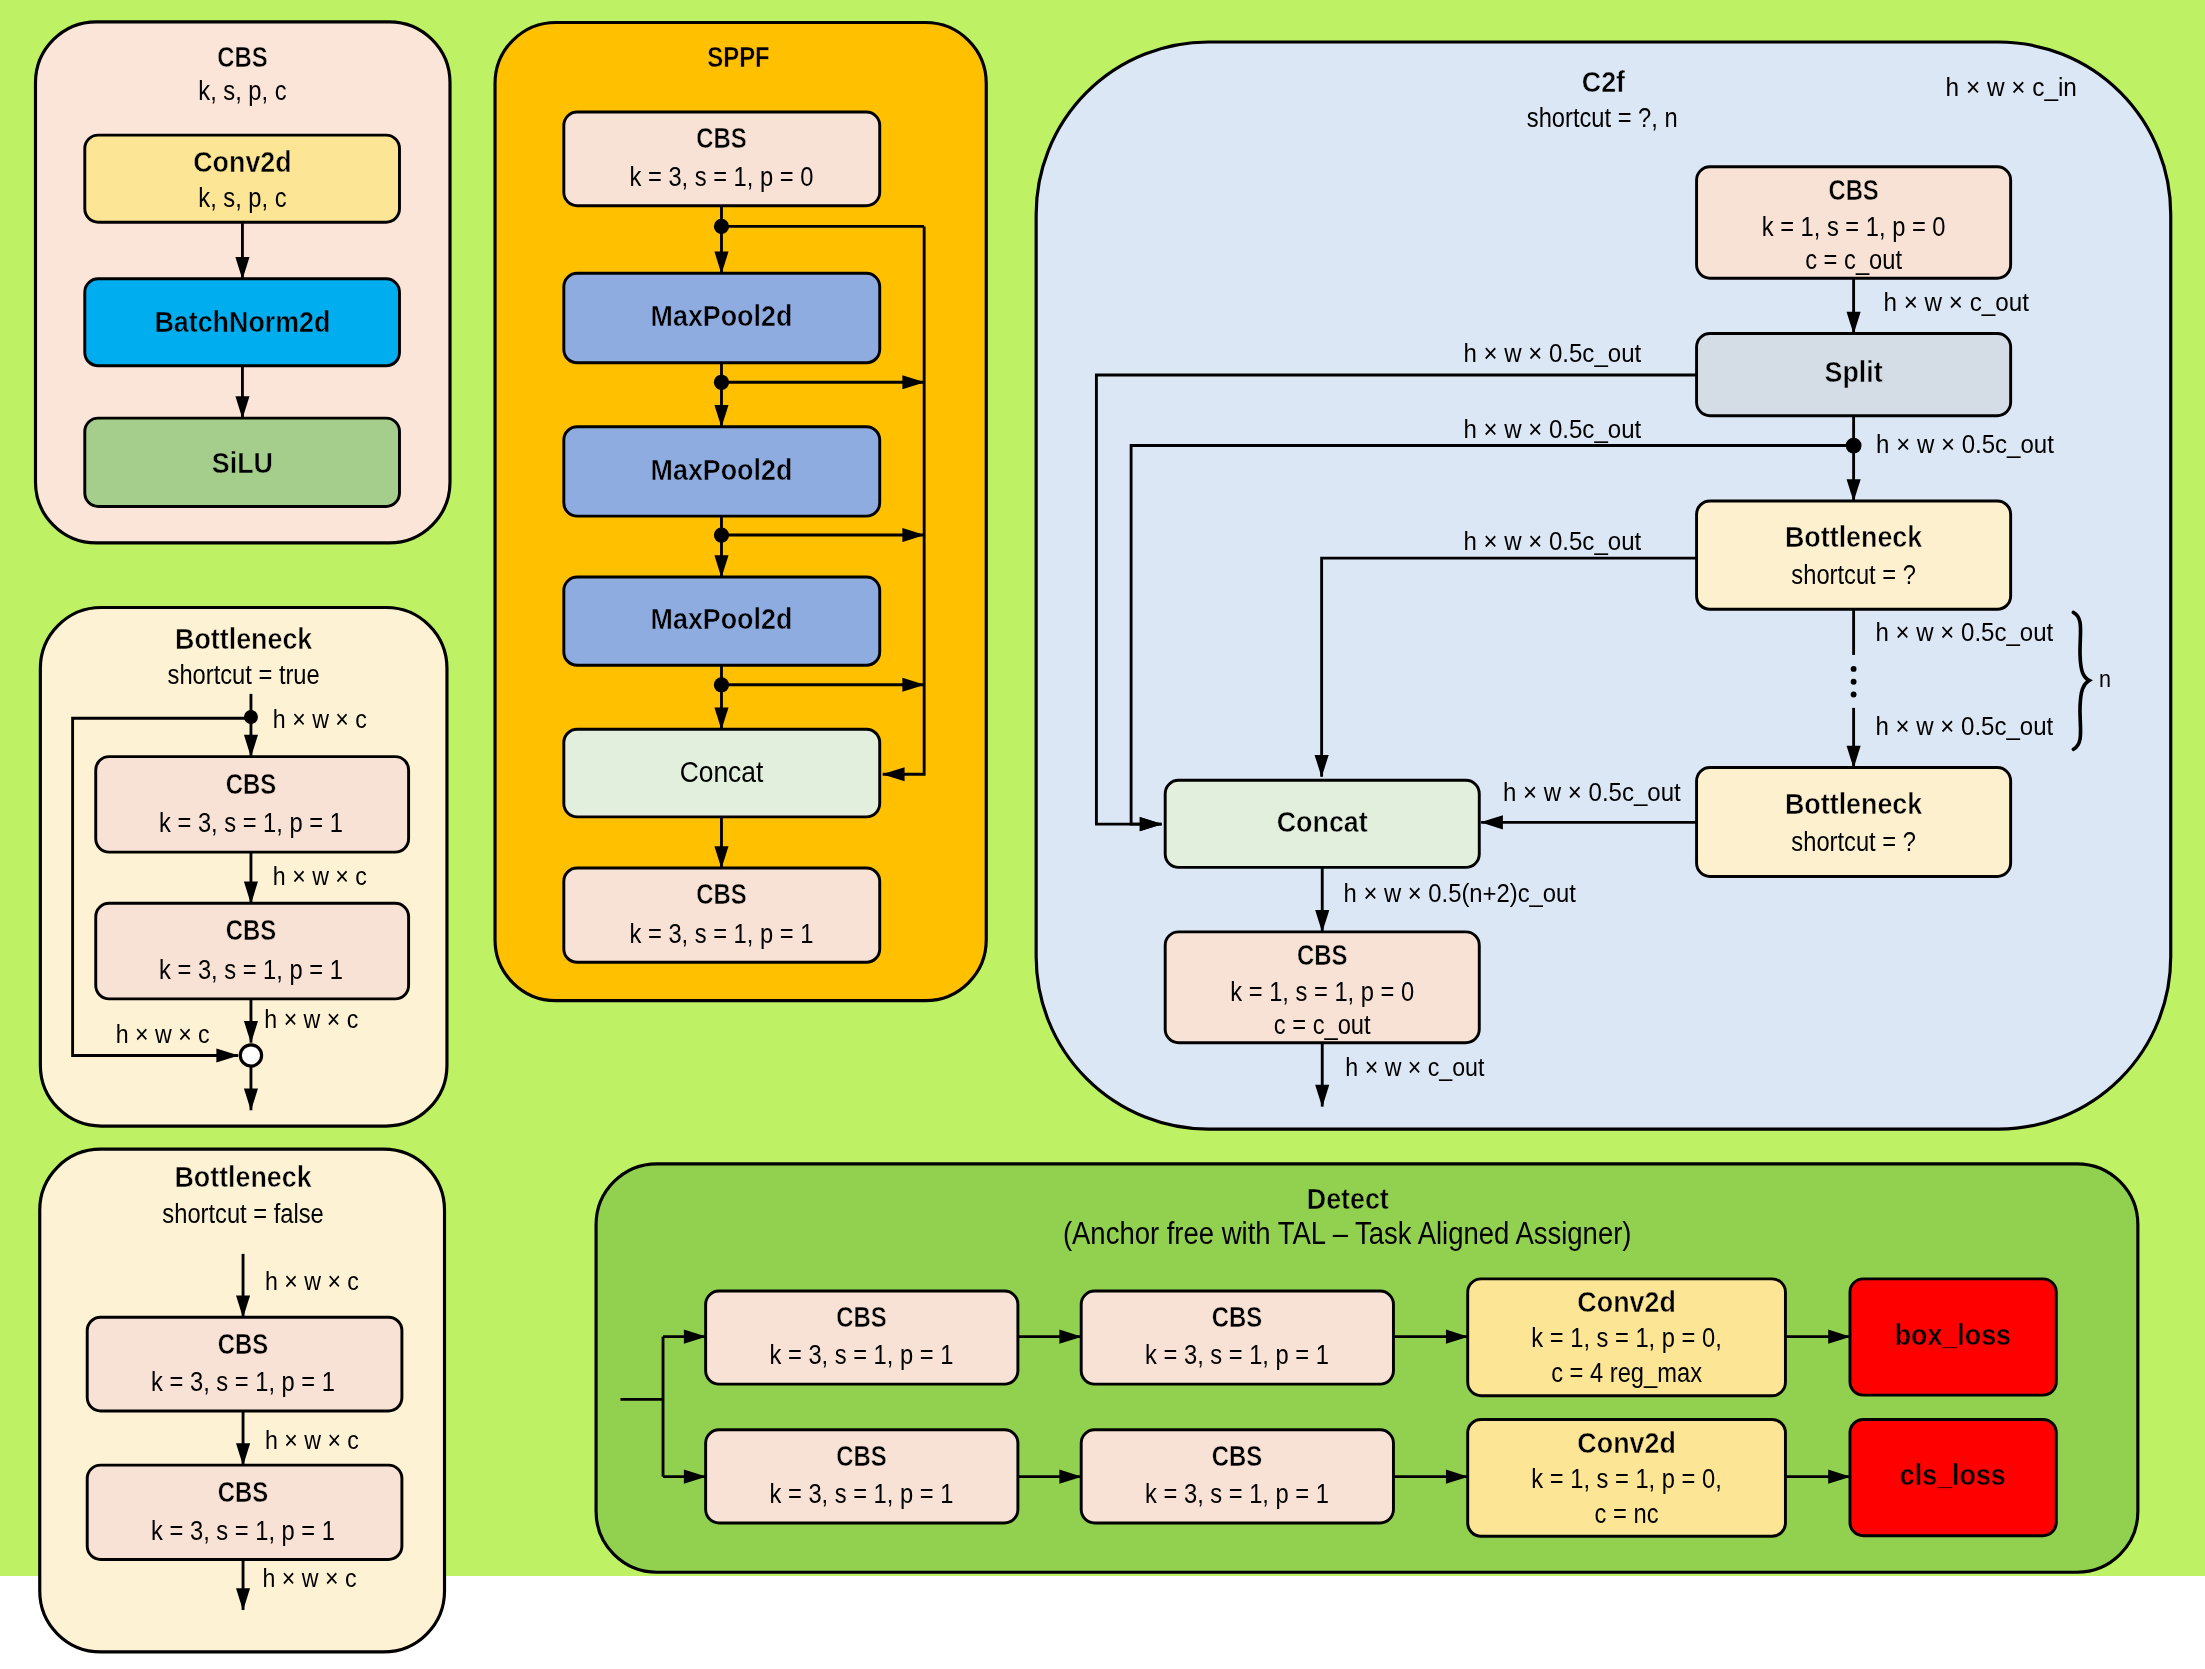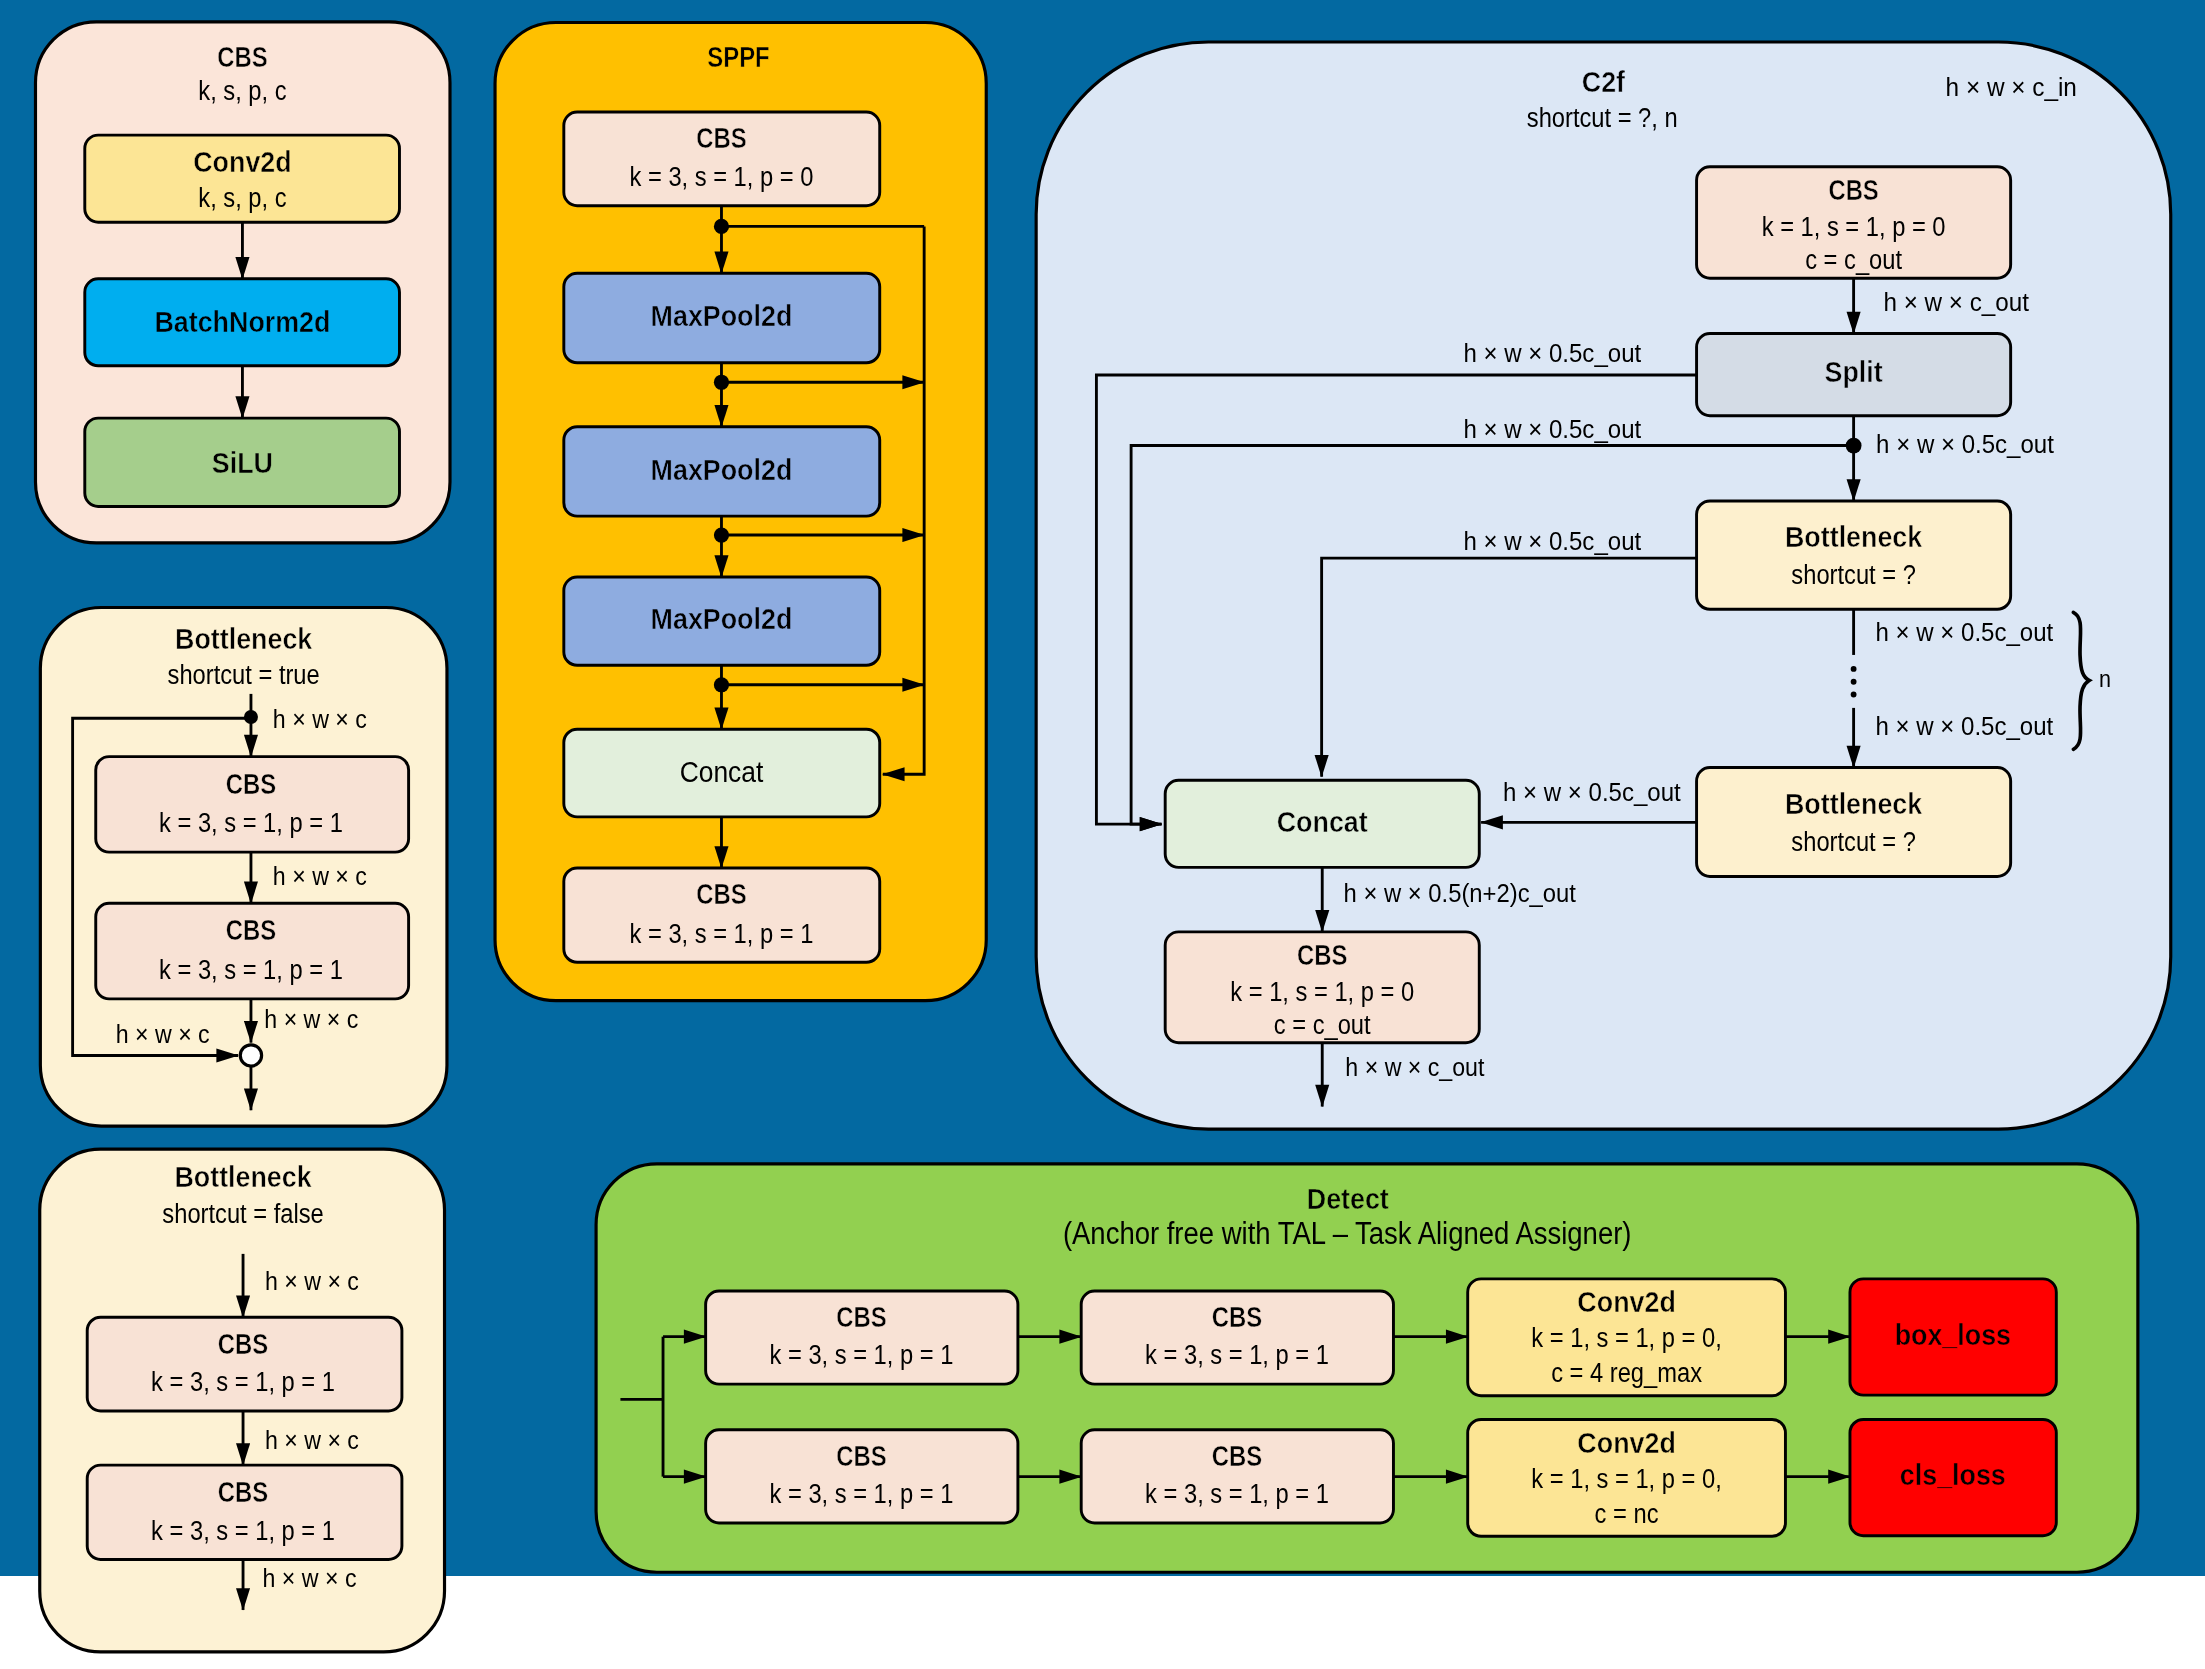--- a/index.html
+++ b/index.html
@@ -1,18 +1,18 @@
 <!DOCTYPE html>
 <html style="font-size:9.7px"><head>
 <meta charset="utf-8">
 <style>
   html,body{margin:0;padding:0;background:#ffffff;}
   body{width:2205px;height:1669px;overflow:hidden;
        font-family:"Liberation Sans",sans-serif;}
-  #stage{position:relative;width:2205px;height:1576px;background:#0369a1;}
+  #stage{position:relative;width:2205px;height:1576px;background:#bef264;}
   svg#canvas{position:absolute;left:0;top:0;width:2205px;height:1669px;}
   text{font-family:"Liberation Sans",sans-serif;fill:#000;dominant-baseline:middle;}
 </style>
 </head>
 <body>
 
 <div id="stage">
 <svg id="canvas" viewBox="0 0 3622 2742" shape-rendering="geometricPrecision">
 <defs>
   <marker id="ah" viewBox="0 0 37 24" refX="36" refY="12" markerWidth="8.1" markerHeight="5.15" orient="auto" markerUnits="strokeWidth">

